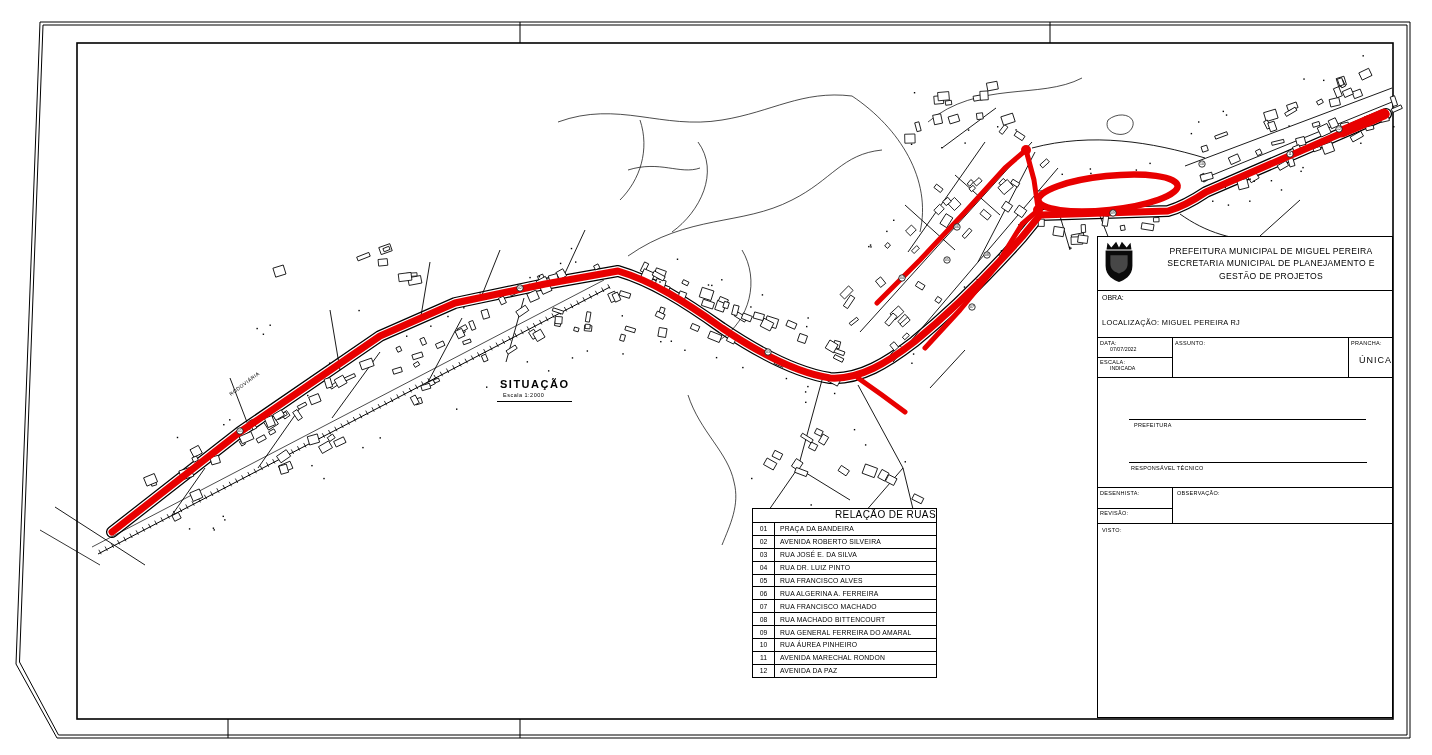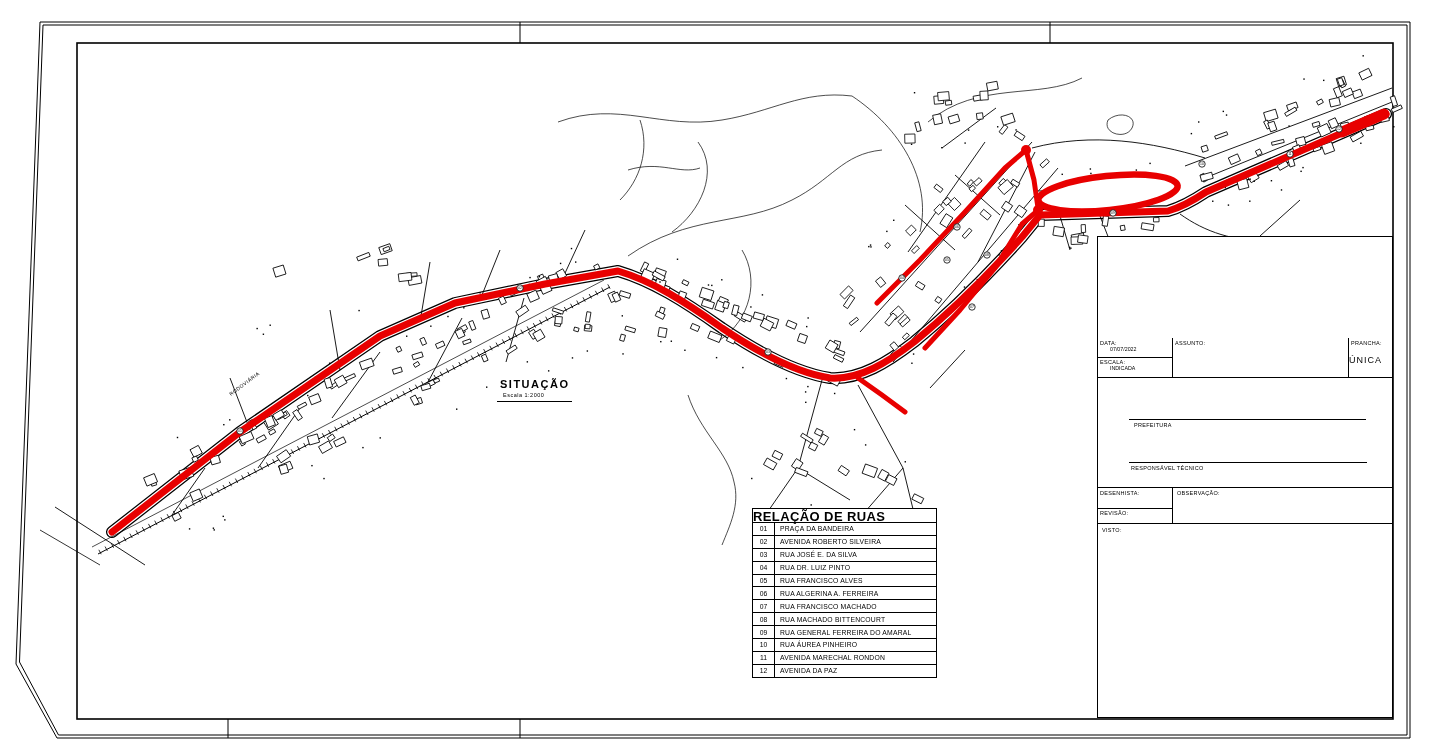--- a/index.html
+++ b/index.html
@@ -8,21 +8,21 @@
   svg{position:absolute;left:0;top:0;}
   
   .situacao{position:absolute;left:497px;top:378px;font-size:11px;letter-spacing:1.5px;
             border-bottom:1.5px solid #000;padding:0 3px 11px 3px;font-weight:bold;}
   .situacao-scale{position:absolute;left:503px;top:392px;font-size:5.5px;letter-spacing:.5px;}
   .rodoviaria{position:absolute;left:228px;top:392px;font-size:5px;transform:rotate(-37deg);
               transform-origin:left top;letter-spacing:.5px;}
   
   .streets{position:absolute;left:752px;top:508px;width:183px;border:1.2px solid #000;
            border-collapse:collapse;background:#fff;}
-  .streets .hdr{height:13px;font-size:13px;font-weight:bold;text-align:left;
+  .streets .hdr{height:13px;font-size:10px;font-weight:normal;text-align:right;
                 letter-spacing:.4px;border-bottom:1.2px solid #000;}
   .streets .row{display:flex;height:11.9px;border-bottom:1px solid #000;align-items:center;}
   .streets .row:last-child{border-bottom:none;}
   .streets .num{width:21px;border-right:1px solid #000;text-align:center;font-size:6.8px;
                 align-self:stretch;display:flex;align-items:center;justify-content:center;}
   .streets .nm{flex:1;font-size:6.8px;padding-left:5px;letter-spacing:.2px;white-space:nowrap;}
   
   .tblock{position:absolute;left:1097px;top:236px;width:296px;height:482px;
           border:1.6px solid #000;box-sizing:border-box;background:#fff;}
   .tb-sec{position:absolute;left:0;width:100%;box-sizing:border-box;border-bottom:1px solid #000;}
@@ -35,21 +35,21 @@
   .obra-lbl{position:absolute;left:4px;top:3px;font-size:7px;}
   .loc-lbl{position:absolute;left:4px;top:27px;font-size:7.4px;letter-spacing:.3px;}
   .tb-meta{top:101px;height:40px;display:flex;}
   .m-col1{width:75px;border-right:1px solid #000;box-sizing:border-box;position:relative;}
   .m-r1{position:absolute;top:0;left:0;right:0;height:19px;border-bottom:1px solid #000;}
   .m-r2{position:absolute;top:19px;left:0;right:0;bottom:0;}
   .m-val{position:absolute;left:12px;top:8px;font-size:5.3px;}
   .m-lab{position:absolute;left:2px;top:2px;}
   .m-col2{flex:1;position:relative;border-right:1px solid #000;box-sizing:border-box;}
   .m-col3{width:43px;position:relative;}
-  .prancha-val{position:absolute;left:0;right:0;top:17px;text-align:left;font-size:9px;
+  .prancha-val{position:absolute;left:0;right:0;top:17px;text-align:right;font-size:9px;
                letter-spacing:1px;}
   .tb-sigs{top:141px;height:110px;}
   .sigline{position:absolute;border-top:1.2px solid #000;height:0;}
   .sig1{left:31px;width:237px;top:41px;}
   .sig2{left:31px;width:238px;top:84px;}
   .sig1-lab{position:absolute;left:36px;top:44px;}
   .sig2-lab{position:absolute;left:33px;top:87px;}
   .tb-des{top:251px;height:36px;}
   .d-left{position:absolute;left:0;top:0;width:75px;height:100%;border-right:1px solid #000;
           box-sizing:border-box;}
@@ -679,21 +679,39 @@
         </div>
         <div class="row">
           <div class="num">12</div>
           <div class="nm">AVENIDA DA PAZ</div>
         </div>
       </div>
   </div>
 
   <div class="tblock">
 
-
+    <div class="tb-sec tb-header">
+      <div class="logo-box">
+        <svg width="42" height="46" viewBox="0 0 42 48">
+          <path d="M9,6 l4,5 5,-6 3,6 3,-6 5,6 4,-5 1,7 H8 z" fill="#0a0a0a"></path>
+          <path d="M7,14 h28 v16 c0,11 -9,15 -14,17 c-5,-2 -14,-6 -14,-17 z" fill="#0a0a0a"></path>
+          <path d="M12,19 h18 v9 c0,7 -6,9 -9,10 c-3,-1 -9,-3 -9,-10 z" fill="#fff" opacity="0.25"></path>
+        </svg>
+      </div>
+      <div class="org">
+        <span>PREFEITURA MUNICIPAL DE MIGUEL PEREIRA</span>
+        <span>SECRETARIA MUNICIPAL DE PLANEJAMENTO E</span>
+        <span>GESTÃO DE PROJETOS</span>
+      </div>
+    </div>
+
+    <div class="tb-sec tb-obra">
+      <span class="obra-lbl">OBRA:</span>
+      <span class="loc-lbl">LOCALIZAÇÃO: MIGUEL PEREIRA RJ</span>
+    </div>
 
     <div class="tb-sec tb-meta">
       <div class="m-col1">
         <div class="m-r1">
           <span class="lbl m-lab">DATA:</span>
           <span class="m-val">07/07/2022</span>
         </div>
         <div class="m-r2">
           <span class="lbl m-lab">ESCALA:</span>
           <span class="m-val">INDICADA</span>

